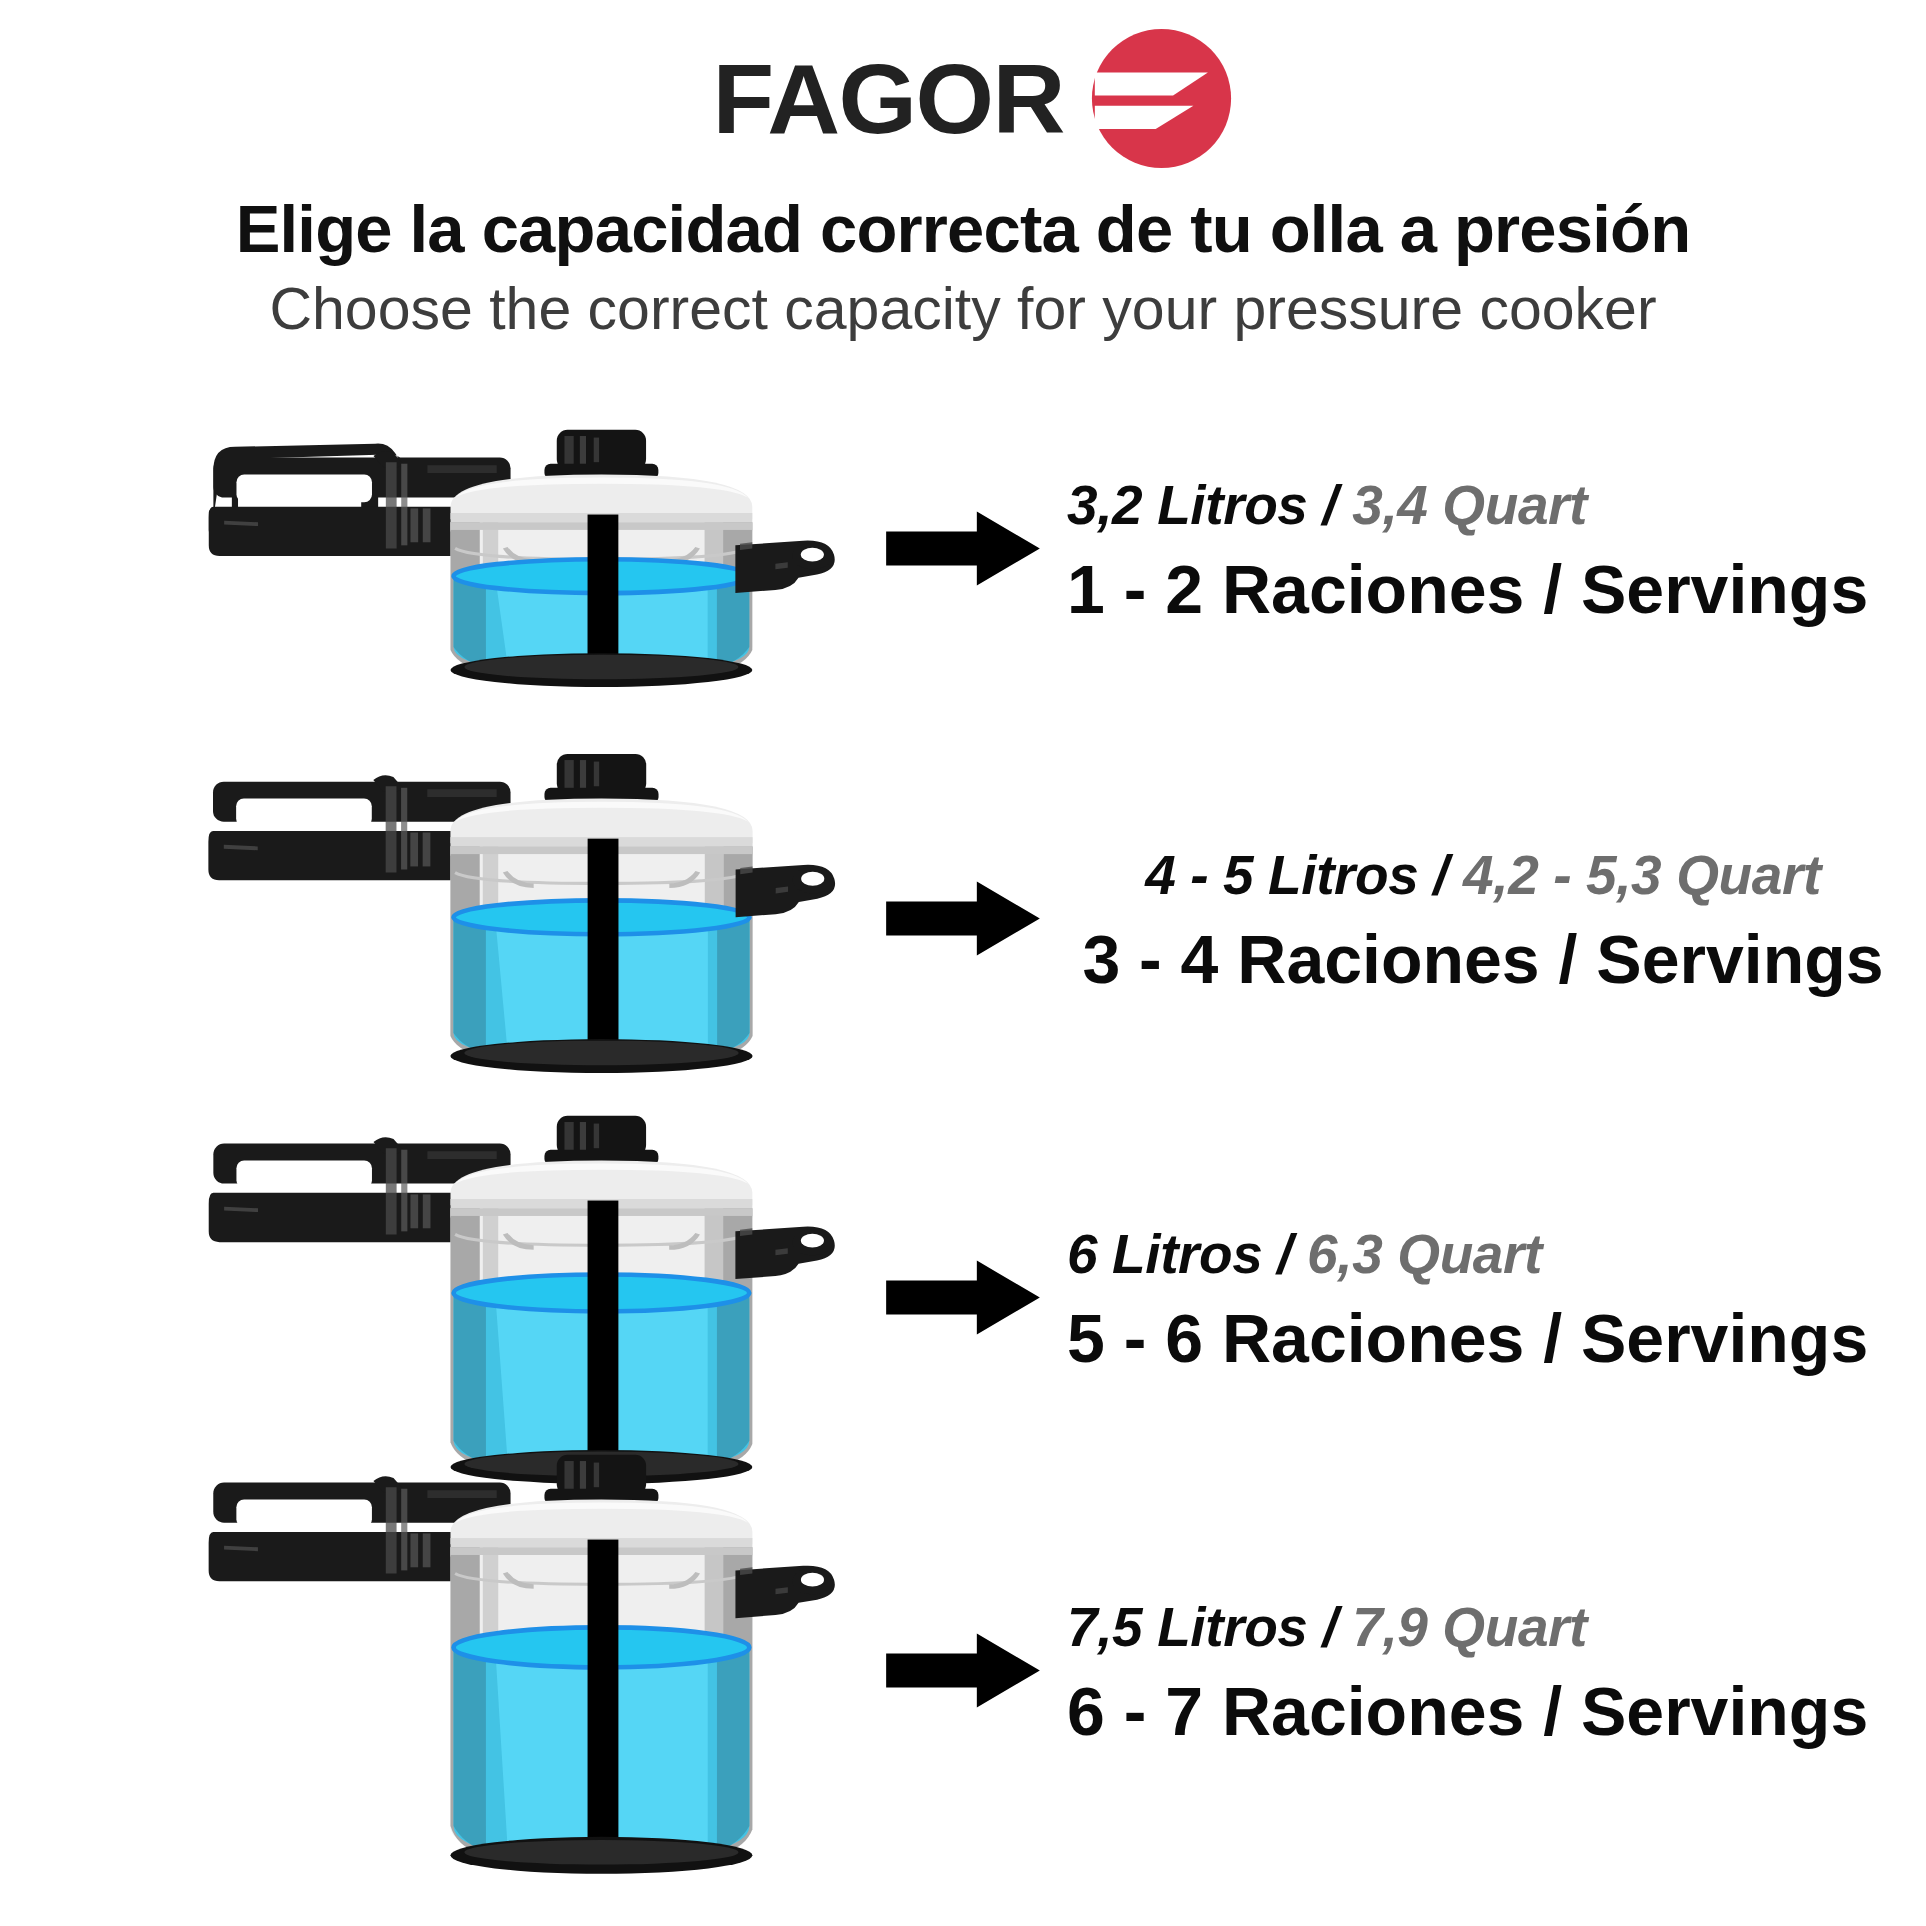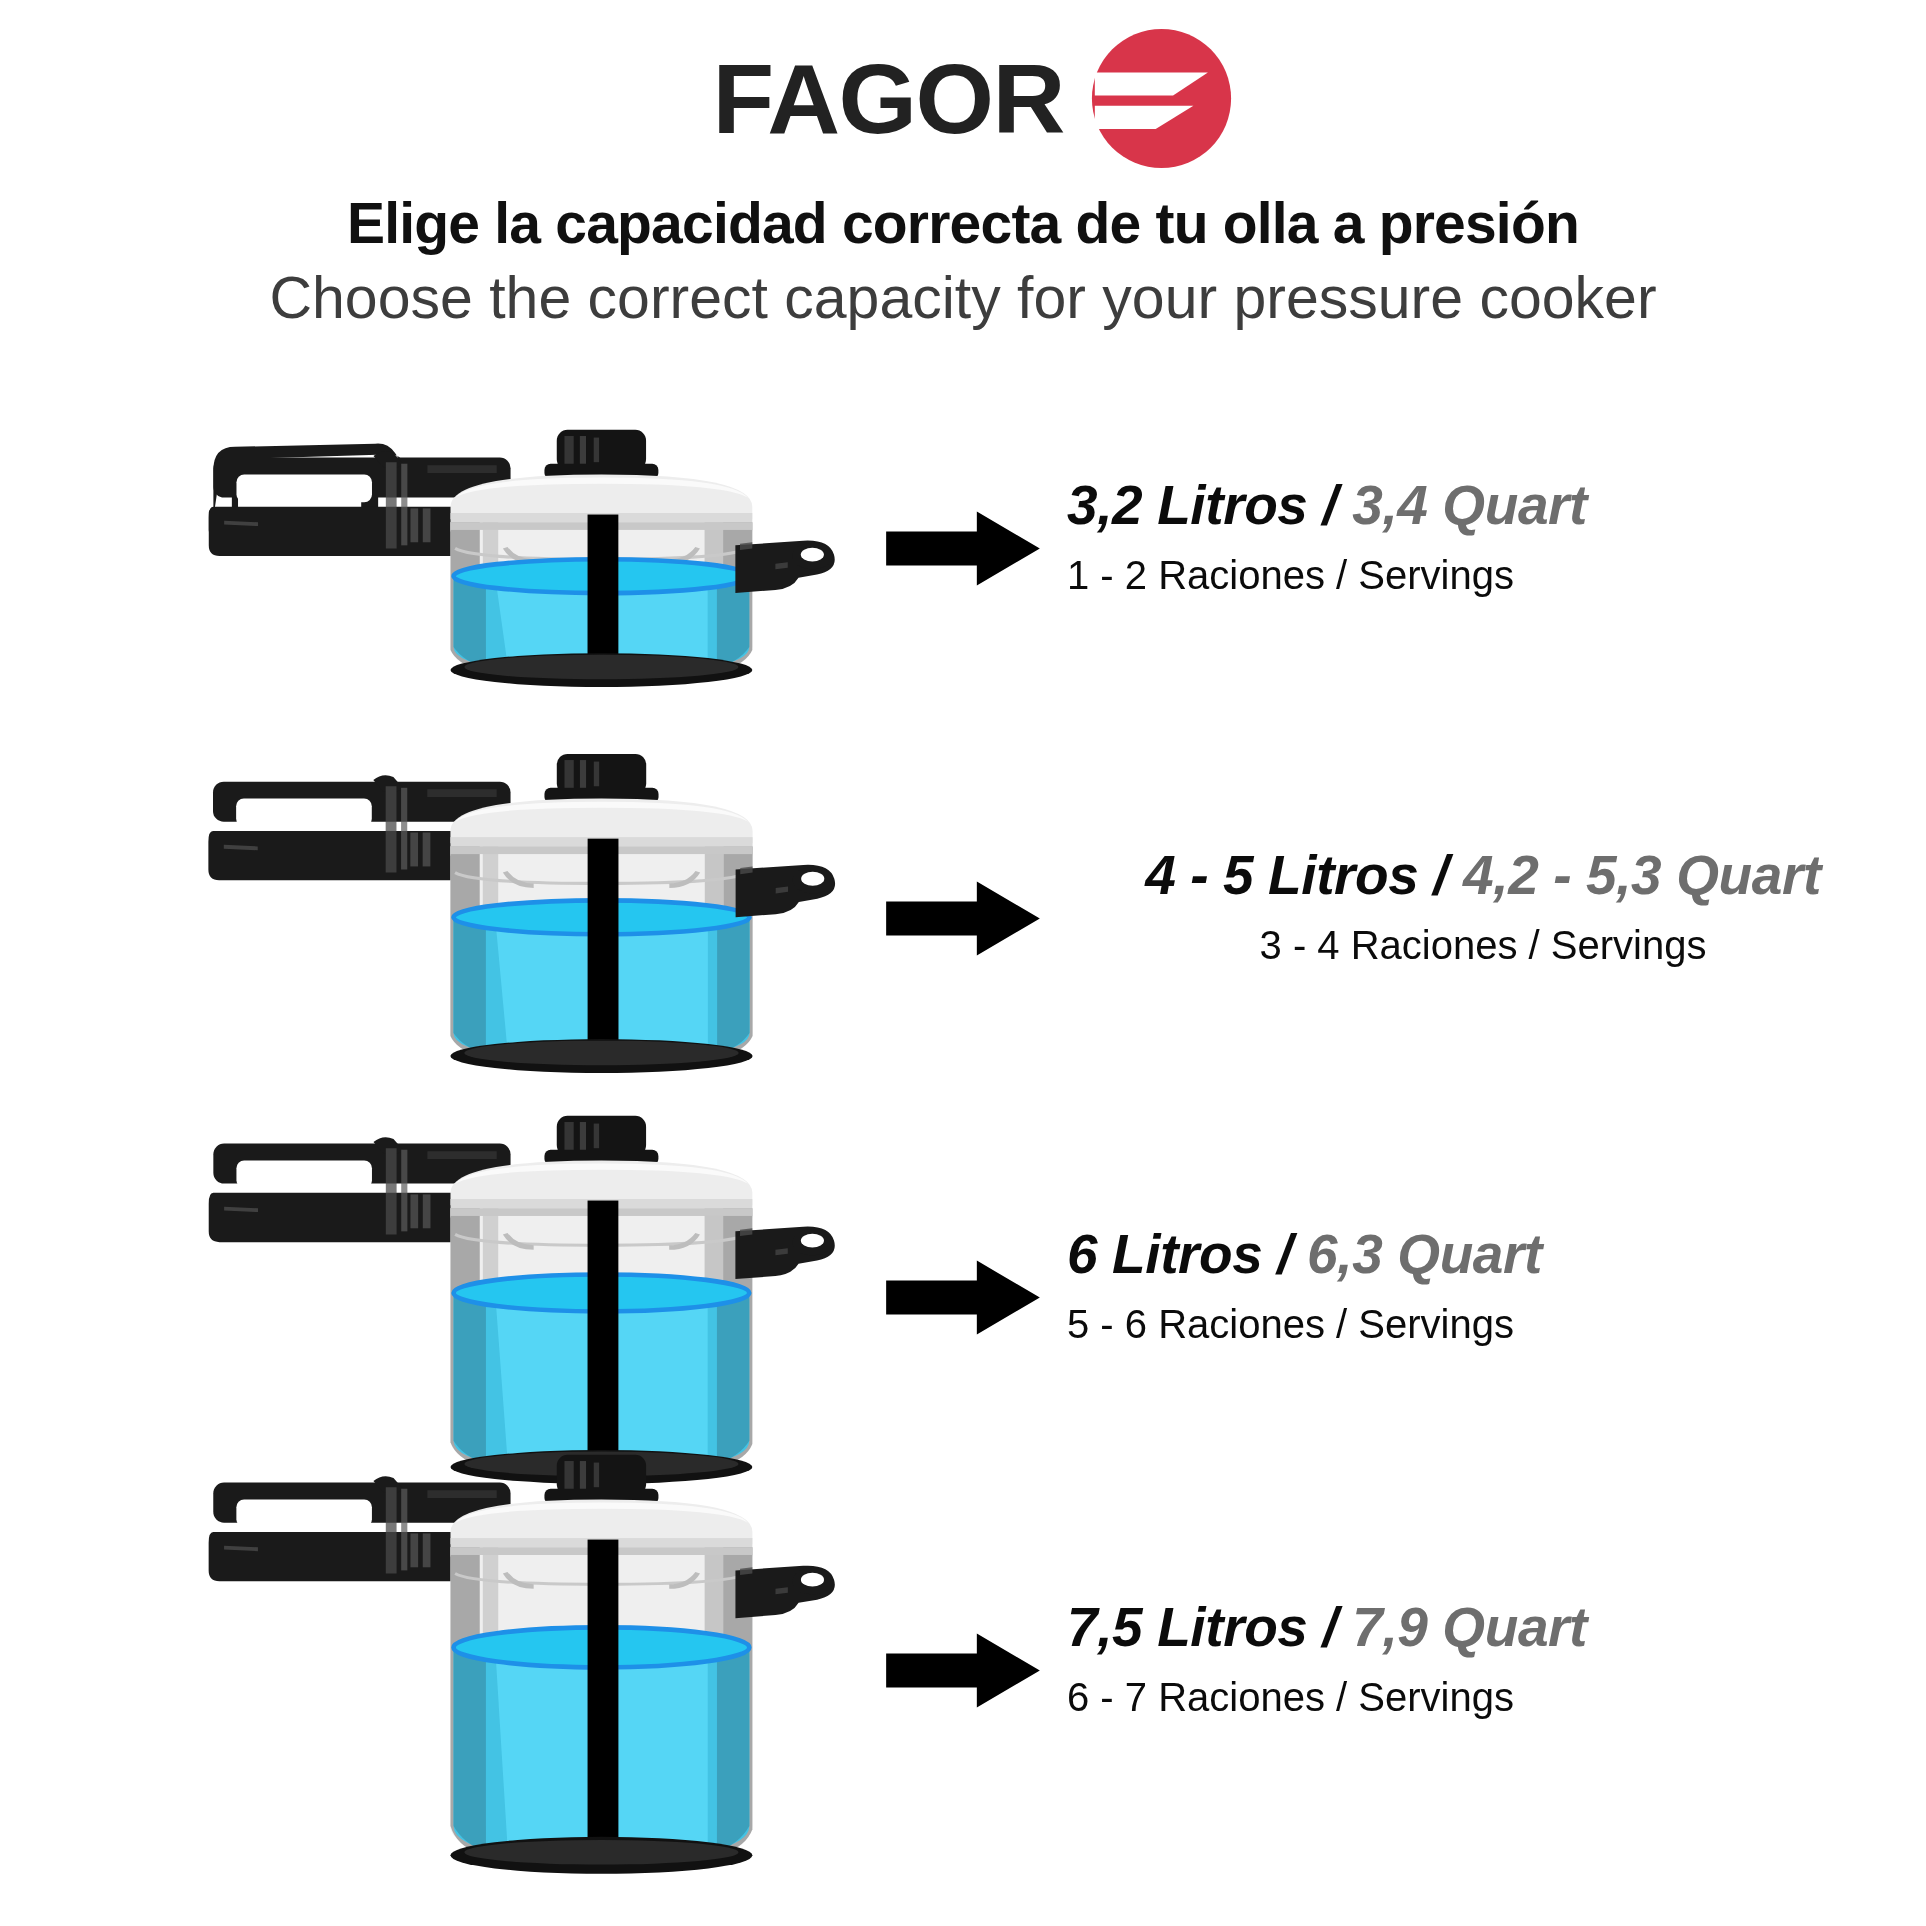--- a/index.html
+++ b/index.html
@@ -53,21 +53,21 @@
   .title-block {
     position: absolute;
     left: 0;
     top: 193px;
     width: 1926px;
     text-align: center;
   }
   .title-main {
     font-family: "Liberation Sans", sans-serif;
     font-weight: bold;
-    font-size: 57px;
+    font-size: 67px;
     color: #101010;
     line-height: 1.08;
     letter-spacing: -0.8px;
     margin: 0;
   }
   .title-sub {
     font-family: "Liberation Sans", sans-serif;
     font-weight: normal;
     font-size: 59px;
     color: #3d3d3d;
@@ -109,23 +109,23 @@
     letter-spacing: -0.4px;
   }
   .label-cap .q {
     color: #6e6e6e;
   }
   .label-cap .sep {
     color: #0b0b0b;
   }
   .label-serv {
     font-family: "Liberation Sans", sans-serif;
-    font-weight: normal;
+    font-weight: bold;
     font-style: normal;
-    font-size: 40px;
+    font-size: 68px;
     line-height: 1.0;
     color: #0b0b0b;
     white-space: nowrap;
     margin-top: 21.6px;
   }
 </style>
 </head>
 <body>
 
 <div id="page">

